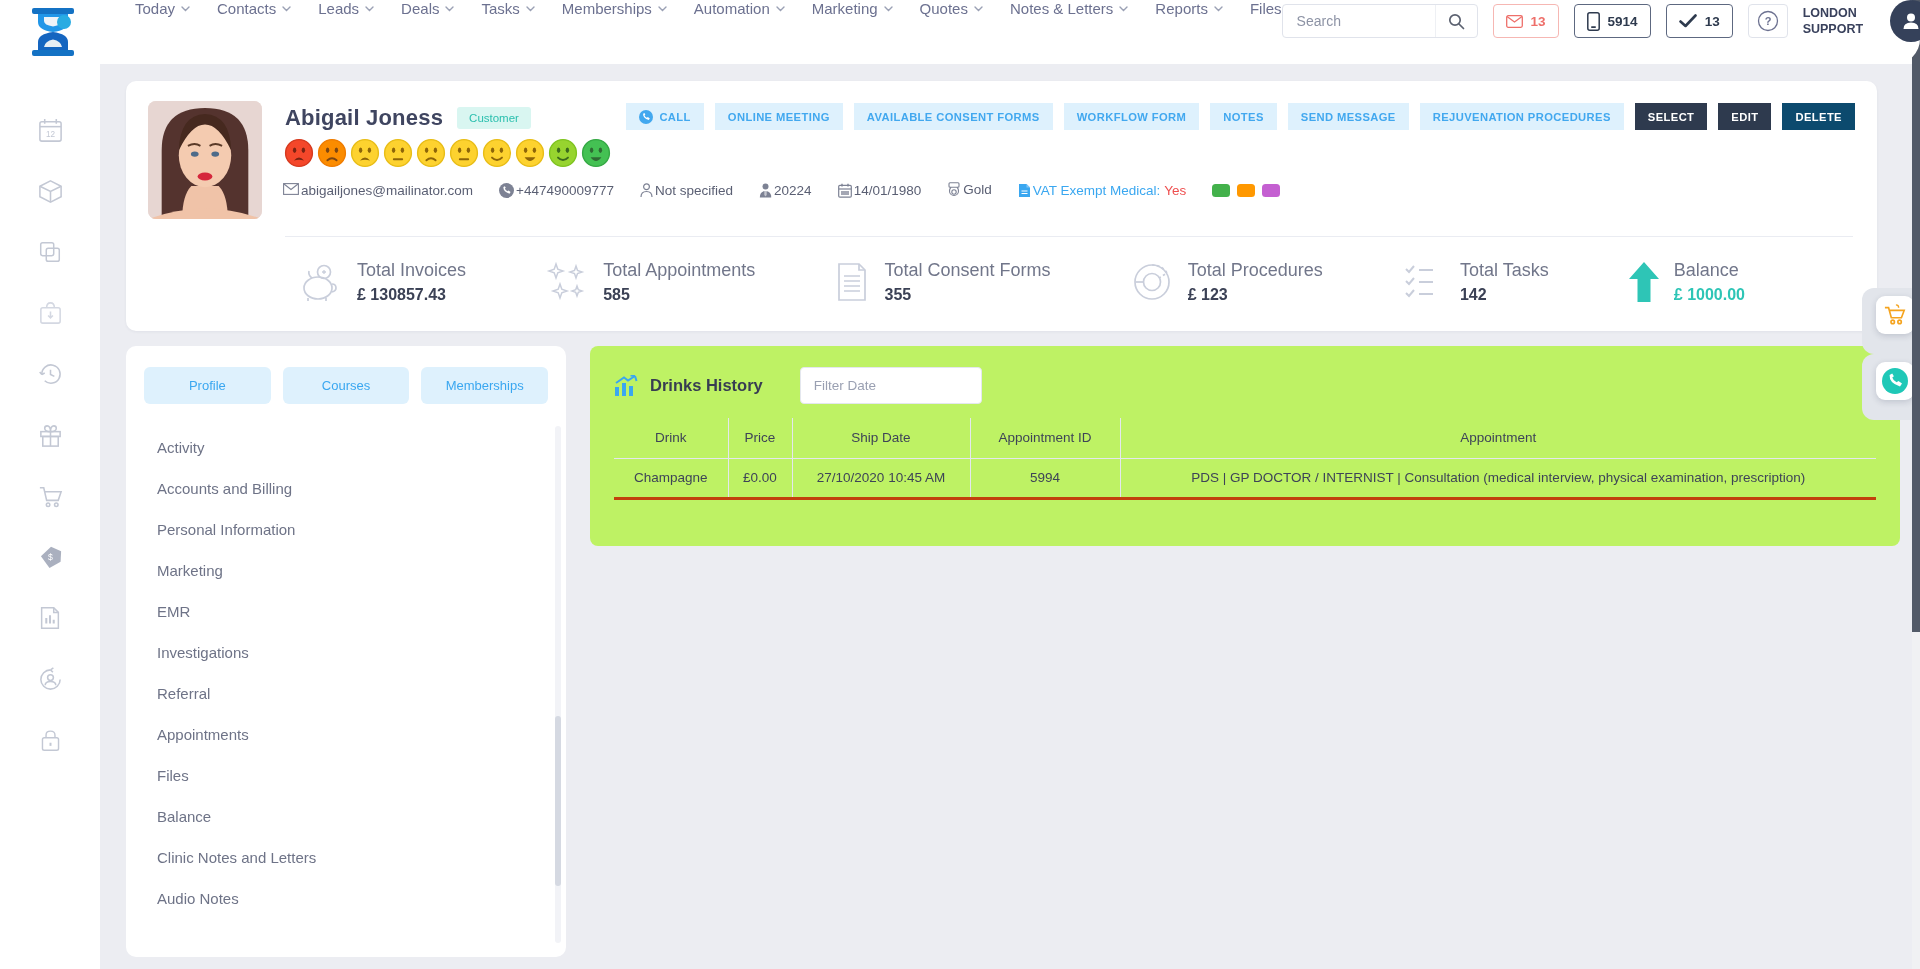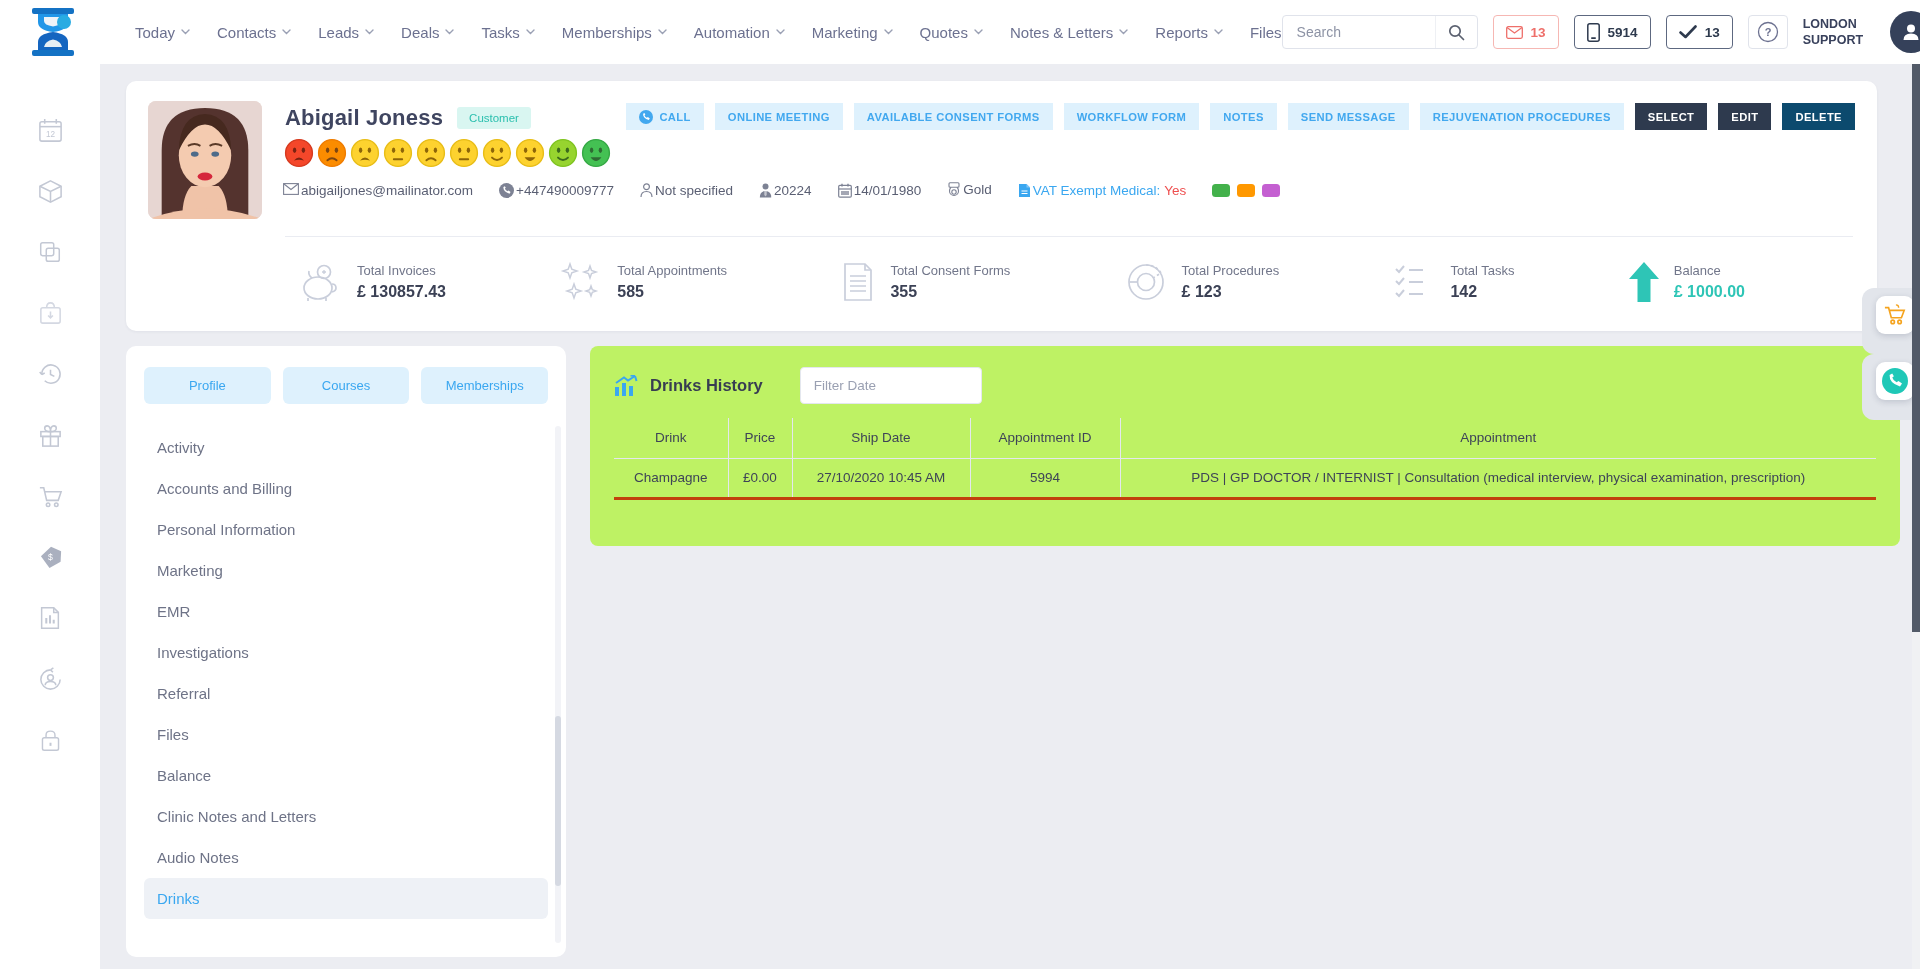--- a/index.html
+++ b/index.html
@@ -1,20 +1,20 @@
 <!DOCTYPE html>
 <html><head>
 <meta charset="utf-8">
 <style>
   * { margin:0; padding:0; box-sizing:border-box; }
   html,body { width:1920px; height:969px; overflow:hidden; font-family:"Liberation Sans", sans-serif; background:#fff; }
   .canvas { position:relative; width:1920px; height:969px; }
 
   
-  .topbar { position:absolute; left:0; top:0; width:1920px; height:64px; background:#fff; display:flex; align-items:center; z-index:30; }
+  .topbar { position:absolute; left:0; top:0; width:1920px; height:64px; background:#fff; display:flex; align-items:flex-start; z-index:30;border-radius:25px; }
   .logo { position:absolute; left:30px; top:8px; width:46px; height:48px; }
   .nav { display:flex; gap:27px; margin-left:135px; align-items:center; }
   .nav-item { display:flex; align-items:center; gap:6px; font-size:15px; color:#6c7190; cursor:pointer; white-space:nowrap; }
   .right-cluster { margin-left:auto; margin-right:28px; display:flex; align-items:center; gap:15px; }
   .search-box { display:flex; align-items:center; height:34px; border:1px solid #e0e3eb; border-radius:4px; background:#fff; }
   .search-box input { border:none; outline:none; width:152px; padding:0 14px; font-size:14px; color:#555b70; font-family:inherit; }
   .search-box input::placeholder { color:#8d93a5; }
   .search-btn { width:42px; height:100%; display:flex; align-items:center; justify-content:center; border-left:1px solid #eef0f4; cursor:pointer; }
   .badge-btn { height:34px; display:flex; align-items:center; gap:8px; padding:0 12px; border-radius:4px; border:1px solid #5d6880; background:#fff; font-size:13.5px; font-weight:bold; color:#2e3a4e; cursor:pointer; }
   .badge-btn.mail { border-color:#f6b7b3; color:#ee6f6a; }
@@ -39,21 +39,21 @@
   .mood { width:30px; height:30px; cursor:pointer; }
   .contact-row { position:absolute; left:157px; top:101px; display:flex; align-items:center; gap:26px; font-size:13.5px; color:#5a5f73; }
   .c-item { display:flex; align-items:flex-start; gap:2px; white-space:nowrap; }
   .c-item.vat { color:#3aa7f0; }
   .c-item.vat b { color:#ee4f4f; font-weight:normal; margin-left:2px; }
   .chips { display:flex; gap:7px; }
   .chip { width:18px; height:13px; border-radius:3.5px; }
   .hdivider { position:absolute; left:159px; right:24px; top:155px; height:1px; background:#eaecf2; }
   .stats { position:absolute; left:172px; right:132px; top:170px; height:62px; display:flex; justify-content:space-between; align-items:center; }
   .stat { display:flex; align-items:center; gap:15px; }
-  .stat-label { font-size:13px; color:#71768a; margin-bottom:5px; white-space:nowrap; }
+  .stat-label { font-size:18px; color:#71768a; margin-bottom:5px; white-space:nowrap; }
   .stat-value { font-size:16px; font-weight:bold; color:#3b4155; }
   .stat-value.teal { color:#2ec5b6; }
   .actions { position:absolute; right:22px; top:22px; display:flex; gap:11px; }
   .btn { height:27px; padding:0 13px; border-radius:0; font-size:11.2px; font-weight:bold; letter-spacing:.4px; display:flex; align-items:center; gap:6px; cursor:pointer; white-space:nowrap; border:none; font-family:inherit; }
   .btn.light { background:#def1fd; color:#42a8ef; }
   .btn.dark  { background:#2e3a4e; color:#fff; }
   .btn.danger{ background:#0c4a6e; color:#fff; }
 
   
   .left-panel { position:absolute; left:126px; top:346px; width:440px; height:611px; background:#fff; border-radius:10px; padding:21px 18px; }
@@ -571,25 +571,25 @@
       <div class="tab">Memberships</div>
     </div>
     <div class="menu">
       <div class="menu-item">Activity</div>
       <div class="menu-item">Accounts and Billing</div>
       <div class="menu-item">Personal Information</div>
       <div class="menu-item">Marketing</div>
       <div class="menu-item">EMR</div>
       <div class="menu-item">Investigations</div>
       <div class="menu-item">Referral</div>
+      <div class="menu-item">Appointments</div>
       <div class="menu-item">Files</div>
       <div class="menu-item">Balance</div>
       <div class="menu-item">Clinic Notes and Letters</div>
       <div class="menu-item">Audio Notes</div>
-      <div class="menu-item active">Drinks</div>
     </div>
     <div class="panel-scroll-track">
       <div class="panel-scroll-thumb"></div>
     </div>
   </div>
 
   <div class="drinks-panel">
     <div class="dh-header">
       <svg width="24" height="22" viewBox="0 0 24 22">
           <rect x="1" y="12" width="4" height="9" fill="#3aa7f0"></rect>

